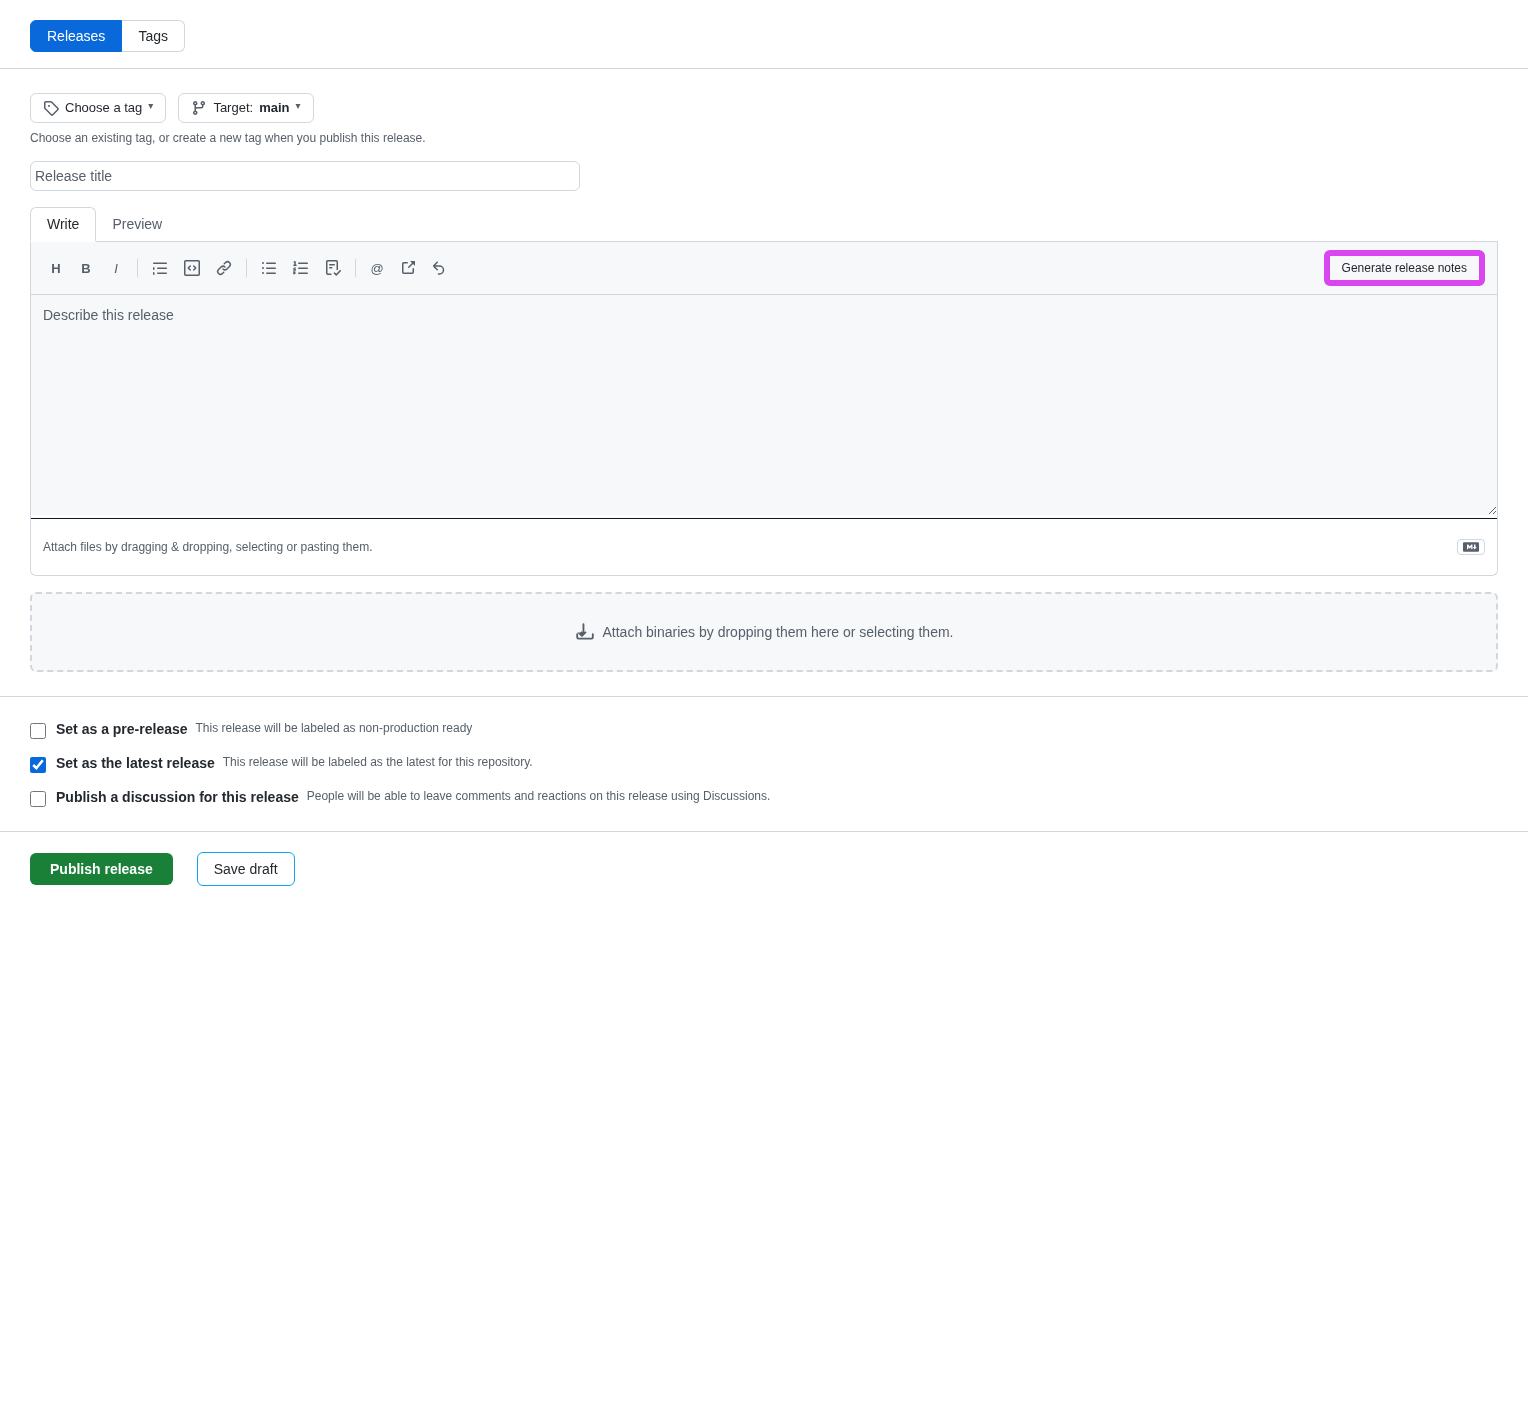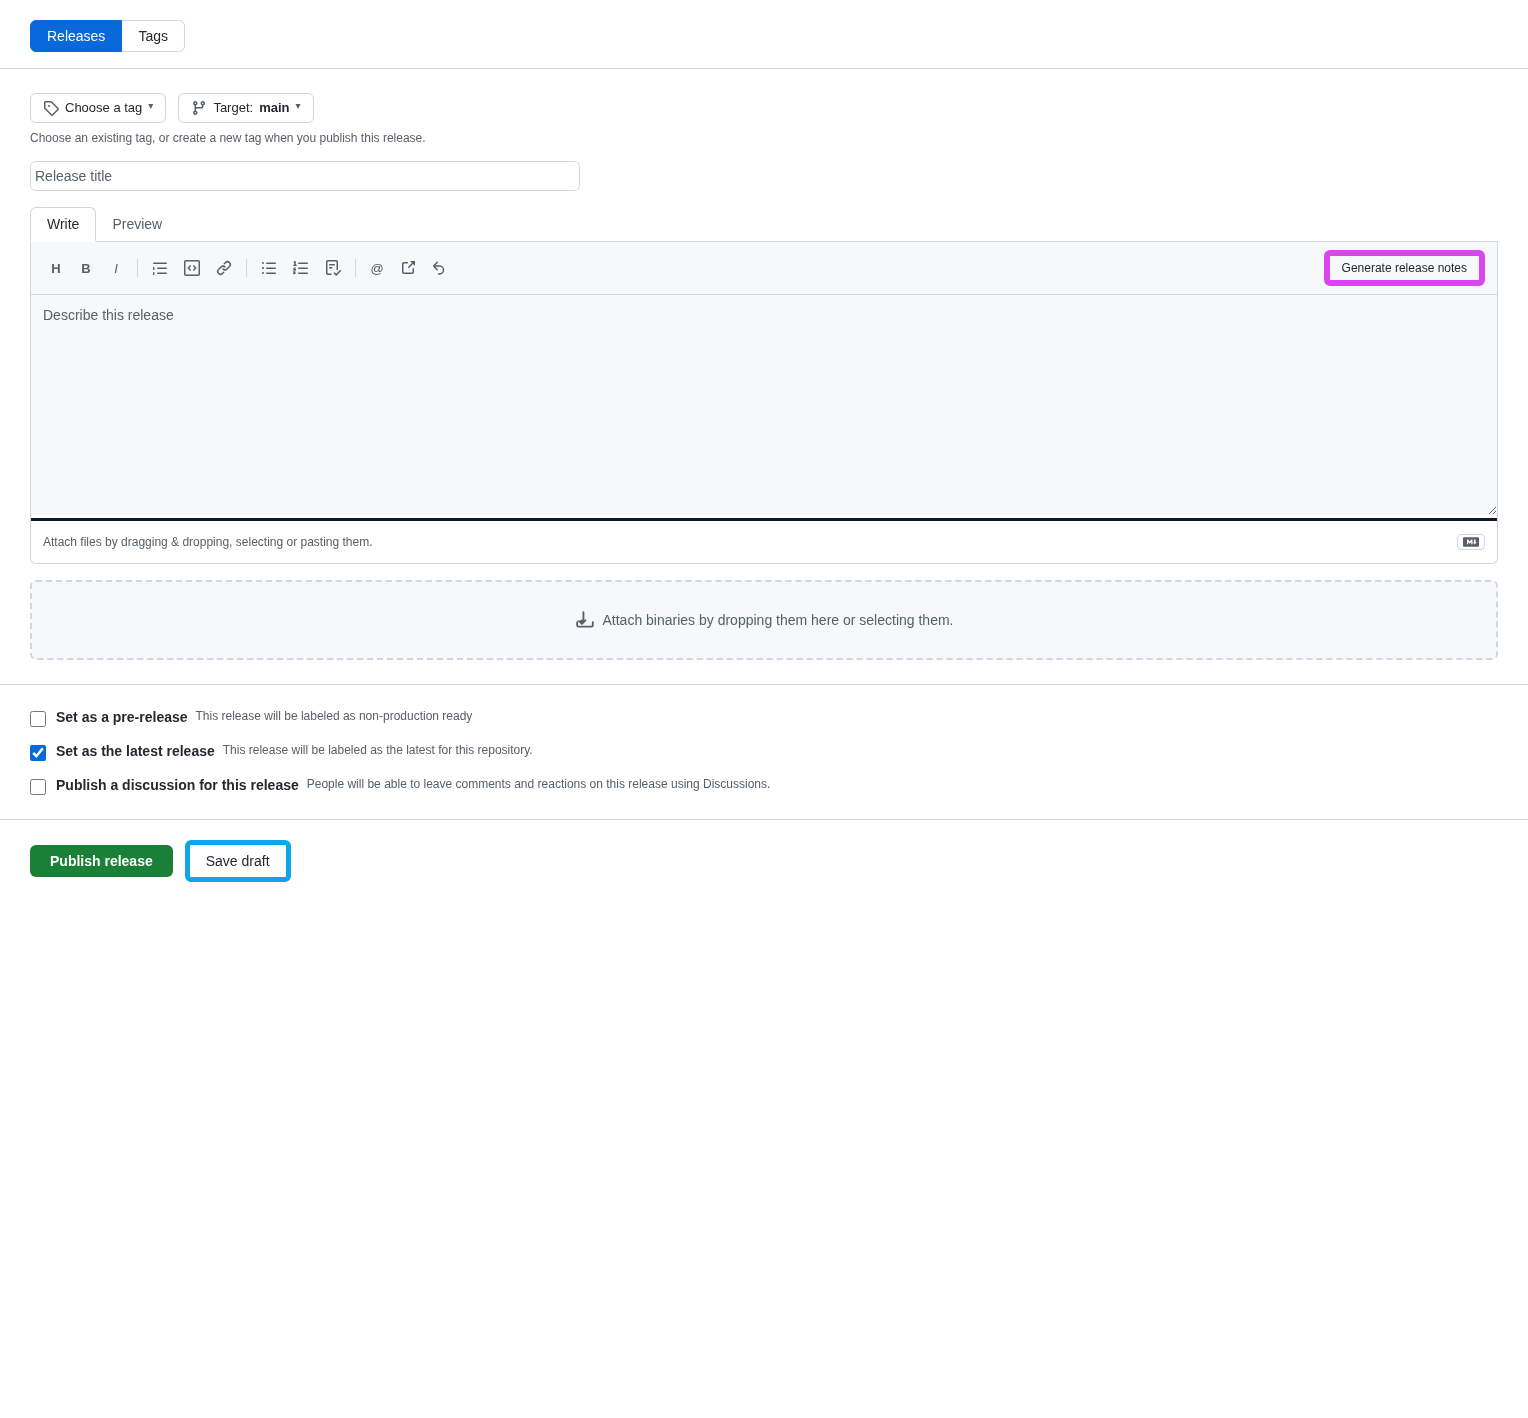--- a/index.html
+++ b/index.html
@@ -178,22 +178,22 @@
       font-size: 14px;
       resize: vertical;
       background: #f6f8fa;
       color: #24292f;
       font-family: inherit;
     }
     .editor-textarea::placeholder { color: #57606a; }
 
     
     .attach-bar {
-      padding: 13px 12px;
-      border-top: 3px solid #0f172a;
+      padding: 20px 12px;
+      border-top: 1px solid #0f172a;
       display: flex;
       align-items: center;
       justify-content: space-between;
       background: #fff;
       font-size: 12px;
       color: #57606a;
       border-radius: 0 0 6px 6px;
     }
     .md-badge {
       display: inline-flex;
@@ -264,38 +264,38 @@
 
     .bottom-divider {
       border: none;
       border-top: 1px solid #d0d7de;
       margin: 24px -30px 20px -30px;
     }
 
     
     .action-row {
       display: flex;
-      gap: 12px;
+      gap: 24px;
       align-items: center;
     }
     .publish-btn {
       padding: 8px 20px;
       background: #1a7f37;
       color: #fff;
       border: none;
       border-radius: 6px;
       font-size: 14px;
       font-weight: 600;
       cursor: pointer;
     }
     .draft-btn {
       padding: 8px 16px;
       background: #fff;
       color: #24292f;
-      border: 5px solid #0ea5e9;
+      border: 1px solid #0ea5e9;
       border-radius: 6px;
       font-size: 14px;
       font-weight: 500;
       cursor: pointer;
     }
   </style>
 </head>
 <body>
 
 

